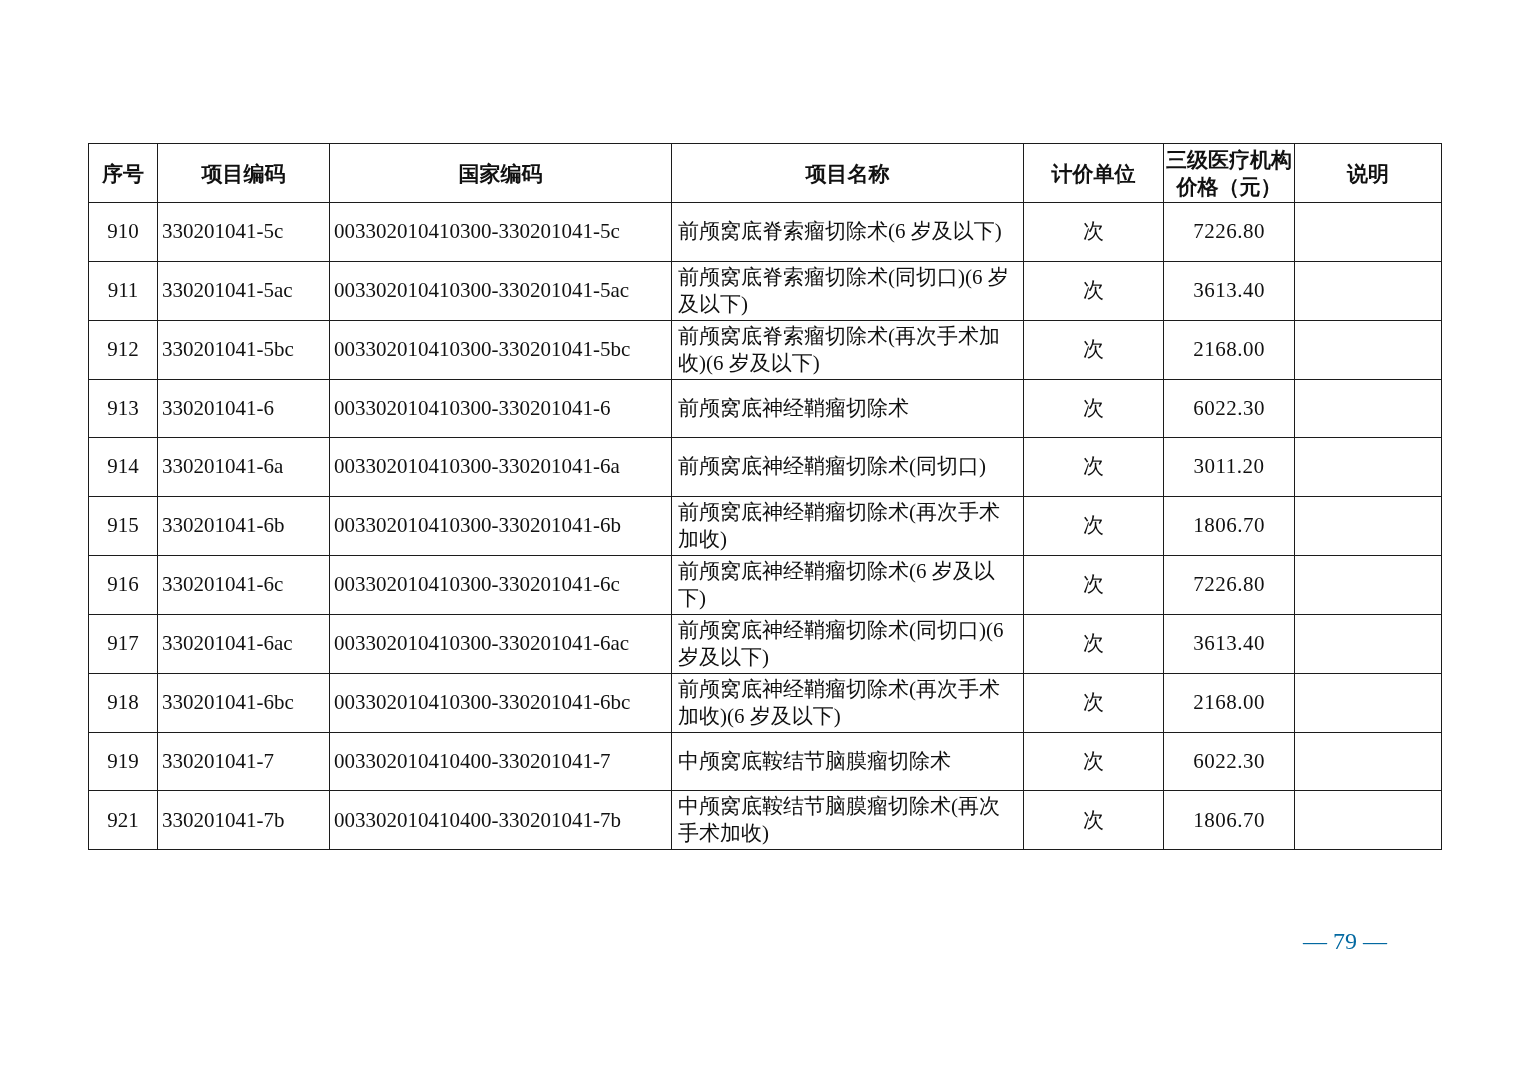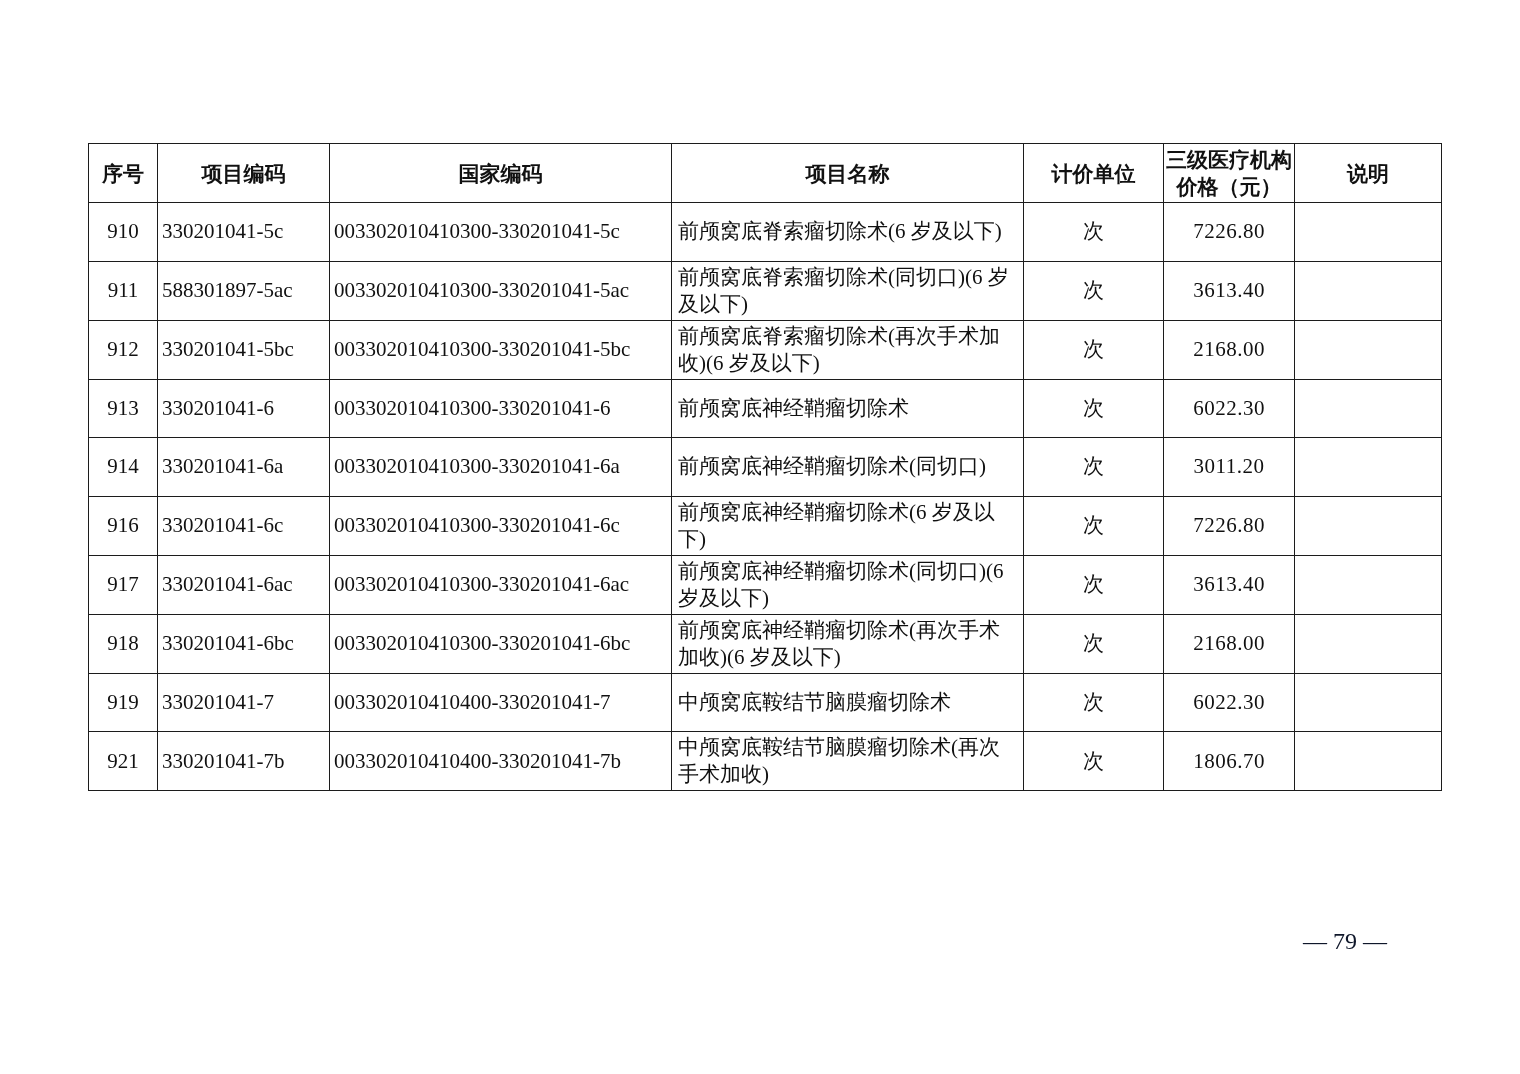--- a/index.html
+++ b/index.html
@@ -49,21 +49,21 @@
   td.c-price { text-align: center; letter-spacing: 0.5px; }
   td.c-note  { text-align: center; }
 
   .page-number {
     position: absolute;
     left: 1270px; top: 928px;
     width: 150px;
     text-align: center;
     font-size: 24px;
     font-family: "Liberation Serif", "DejaVu Serif", serif;
-    color: #0f172a;
+    color: #0369a1;
     white-space: nowrap;
   }
 </style>
 </head>
 <body>
 
 <div class="page">
 
   <table class="price-table">
     <colgroup>
@@ -92,21 +92,21 @@
     <td class="c-no">910</td>
     <td class="c-code">330201041-5c</td>
     <td class="c-nat">003302010410300-330201041-5c</td>
     <td class="c-name">前颅窝底脊索瘤切除术(6 岁及以下)</td>
     <td class="c-unit">次</td>
     <td class="c-price">7226.80</td>
     <td class="c-note"></td>
   </tr>
         <tr>
     <td class="c-no">911</td>
-    <td class="c-code">588301897-5ac</td>
+    <td class="c-code">330201041-5ac</td>
     <td class="c-nat">003302010410300-330201041-5ac</td>
     <td class="c-name">前颅窝底脊索瘤切除术(同切口)(6 岁及以下)</td>
     <td class="c-unit">次</td>
     <td class="c-price">3613.40</td>
     <td class="c-note"></td>
   </tr>
         <tr>
     <td class="c-no">912</td>
     <td class="c-code">330201041-5bc</td>
     <td class="c-nat">003302010410300-330201041-5bc</td>
@@ -124,20 +124,29 @@
     <td class="c-price">6022.30</td>
     <td class="c-note"></td>
   </tr>
         <tr>
     <td class="c-no">914</td>
     <td class="c-code">330201041-6a</td>
     <td class="c-nat">003302010410300-330201041-6a</td>
     <td class="c-name">前颅窝底神经鞘瘤切除术(同切口)</td>
     <td class="c-unit">次</td>
     <td class="c-price">3011.20</td>
+    <td class="c-note"></td>
+  </tr>
+        <tr>
+    <td class="c-no">915</td>
+    <td class="c-code">330201041-6b</td>
+    <td class="c-nat">003302010410300-330201041-6b</td>
+    <td class="c-name">前颅窝底神经鞘瘤切除术(再次手术加收)</td>
+    <td class="c-unit">次</td>
+    <td class="c-price">1806.70</td>
     <td class="c-note"></td>
   </tr>
         <tr>
     <td class="c-no">916</td>
     <td class="c-code">330201041-6c</td>
     <td class="c-nat">003302010410300-330201041-6c</td>
     <td class="c-name">前颅窝底神经鞘瘤切除术(6 岁及以下)</td>
     <td class="c-unit">次</td>
     <td class="c-price">7226.80</td>
     <td class="c-note"></td>

